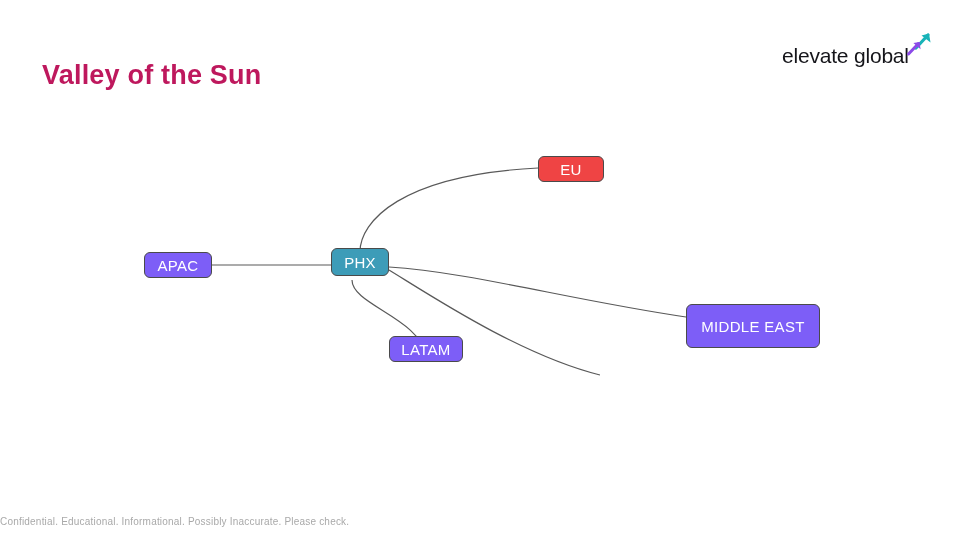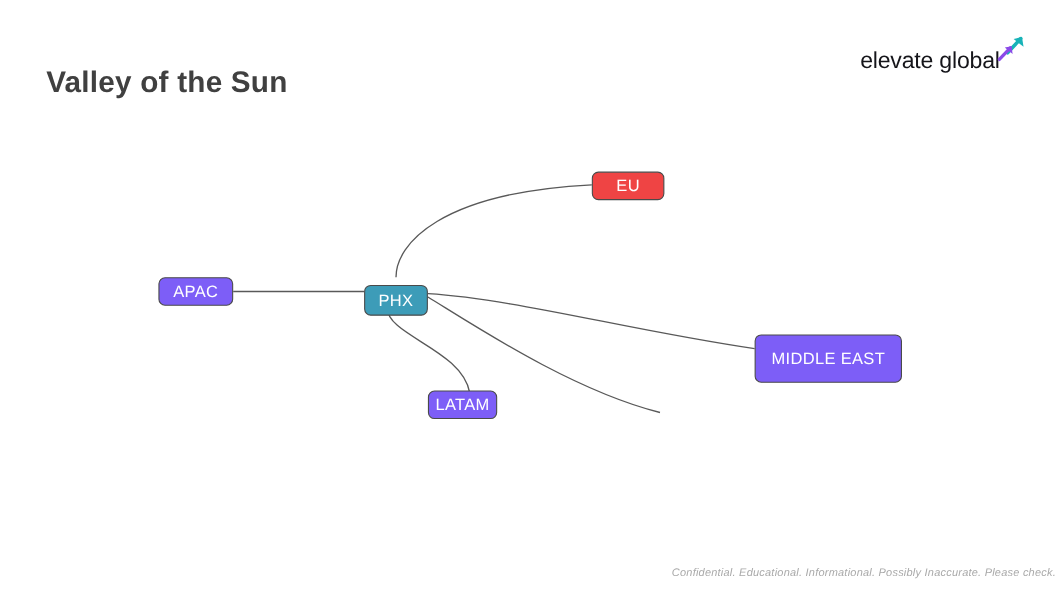--- a/index.html
+++ b/index.html
@@ -19,21 +19,21 @@
     overflow: hidden;
   }
 
   
   #page-title {
     position: absolute;
     left: 42px;
     top: 60px;
     font-size: 27px;
     font-weight: bold;
-    color: #404040;
+    color: #be185d;
     letter-spacing: 0.2px;
     white-space: nowrap;
   }
 
   
   #brand-logo {
     position: absolute;
     left: 782px;
     top: 28px;
     width: 150px;
@@ -93,23 +93,22 @@
   .node-region {
     background: #7d5ef7;
   }
 
   
   #footer-note {
     position: absolute;
     left: 0;
     top: 516px;
     width: 960px;
-    text-align: right;
+    text-align: left;
     font-size: 10px;
-    font-style: italic;
     color: #a9a9a9;
     letter-spacing: 0.2px;
   }
 </style>
 </head>
 <body>
 
 <div id="slide" style="background: rgb(255, 255, 255);">
 
   <div id="page-title">Valley of the Sun</div>
@@ -129,23 +128,23 @@
   <div id="diagram">
 
     <svg id="connectors" viewBox="0 0 960 540">
       <path fill="none" stroke="#595959" stroke-width="1.2" d="M 331 265 L 212 265"></path>
       <path fill="none" stroke="#595959" stroke-width="1.2" d="M 360 252 C 360 222 400 175 538 168"></path>
       <path fill="none" stroke="#595959" stroke-width="1.2" d="M 389 267 C 470 272 570 300 686 317"></path>
       <path fill="none" stroke="#595959" stroke-width="1.2" d="M 352 280 C 352 305 420 318 427 357"></path>
       <path fill="none" stroke="#595959" stroke-width="1.2" d="M 389 270 C 430 295 520 355 600 375"></path>
     </svg>
 
-    <div class="node node-hub" style="left: 331px; top: 259px; width: 58px; height: 28px; background: rgb(61, 156, 184);">PHX</div>
+    <div class="node node-hub" style="left: 331px; top: 248px; width: 58px; height: 28px; background: rgb(61, 156, 184);">PHX</div>
 
     <div class="node node-region" style="left: 144px; top: 252px; width: 68px; height: 26px; background: rgb(125, 94, 247);">APAC</div>
     <div class="node node-region" style="left: 538px; top: 156px; width: 66px; height: 26px; background: #ef4444;">EU</div>
     <div class="node node-region" style="left: 686px; top: 304px; width: 134px; height: 44px; background: rgb(125, 94, 247);">MIDDLE EAST</div>
-    <div class="node node-region" style="left: 389px; top: 355px; width: 63px; height: 26px; background: rgb(125, 94, 247);">LATAM</div>
+    <div class="node node-region" style="left: 389px; top: 336px; width: 74px; height: 26px; background: rgb(125, 94, 247);">LATAM</div>
   </div>
 
   <div id="footer-note">Confidential. Educational. Informational. Possibly Inaccurate. Please check.</div>
 
 </div>
 
 </body></html>

